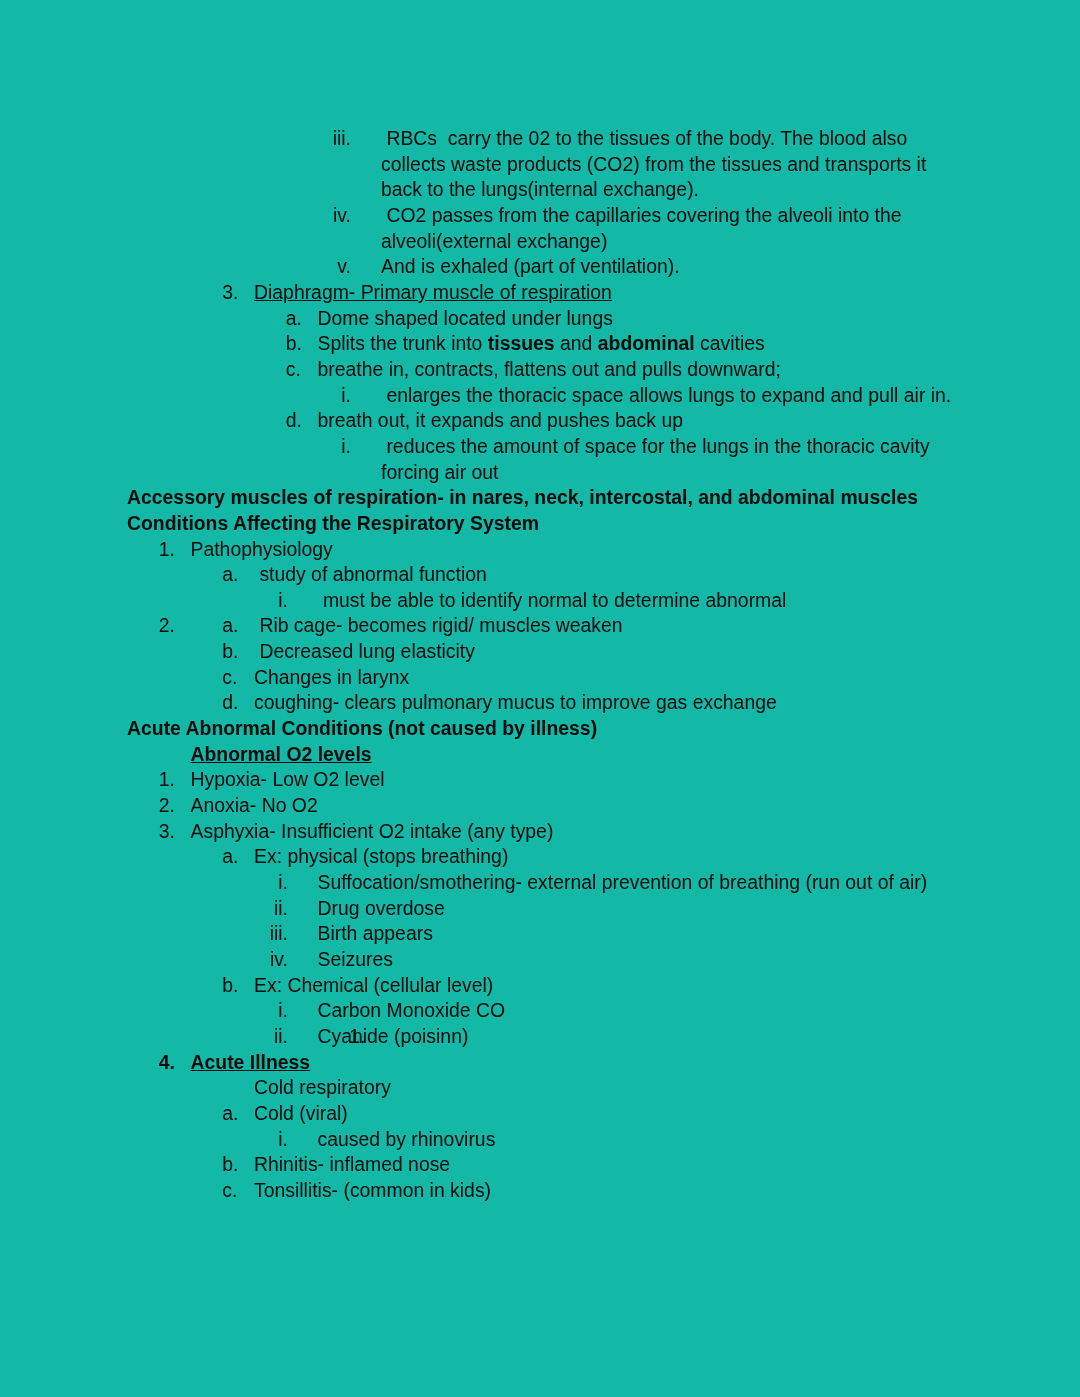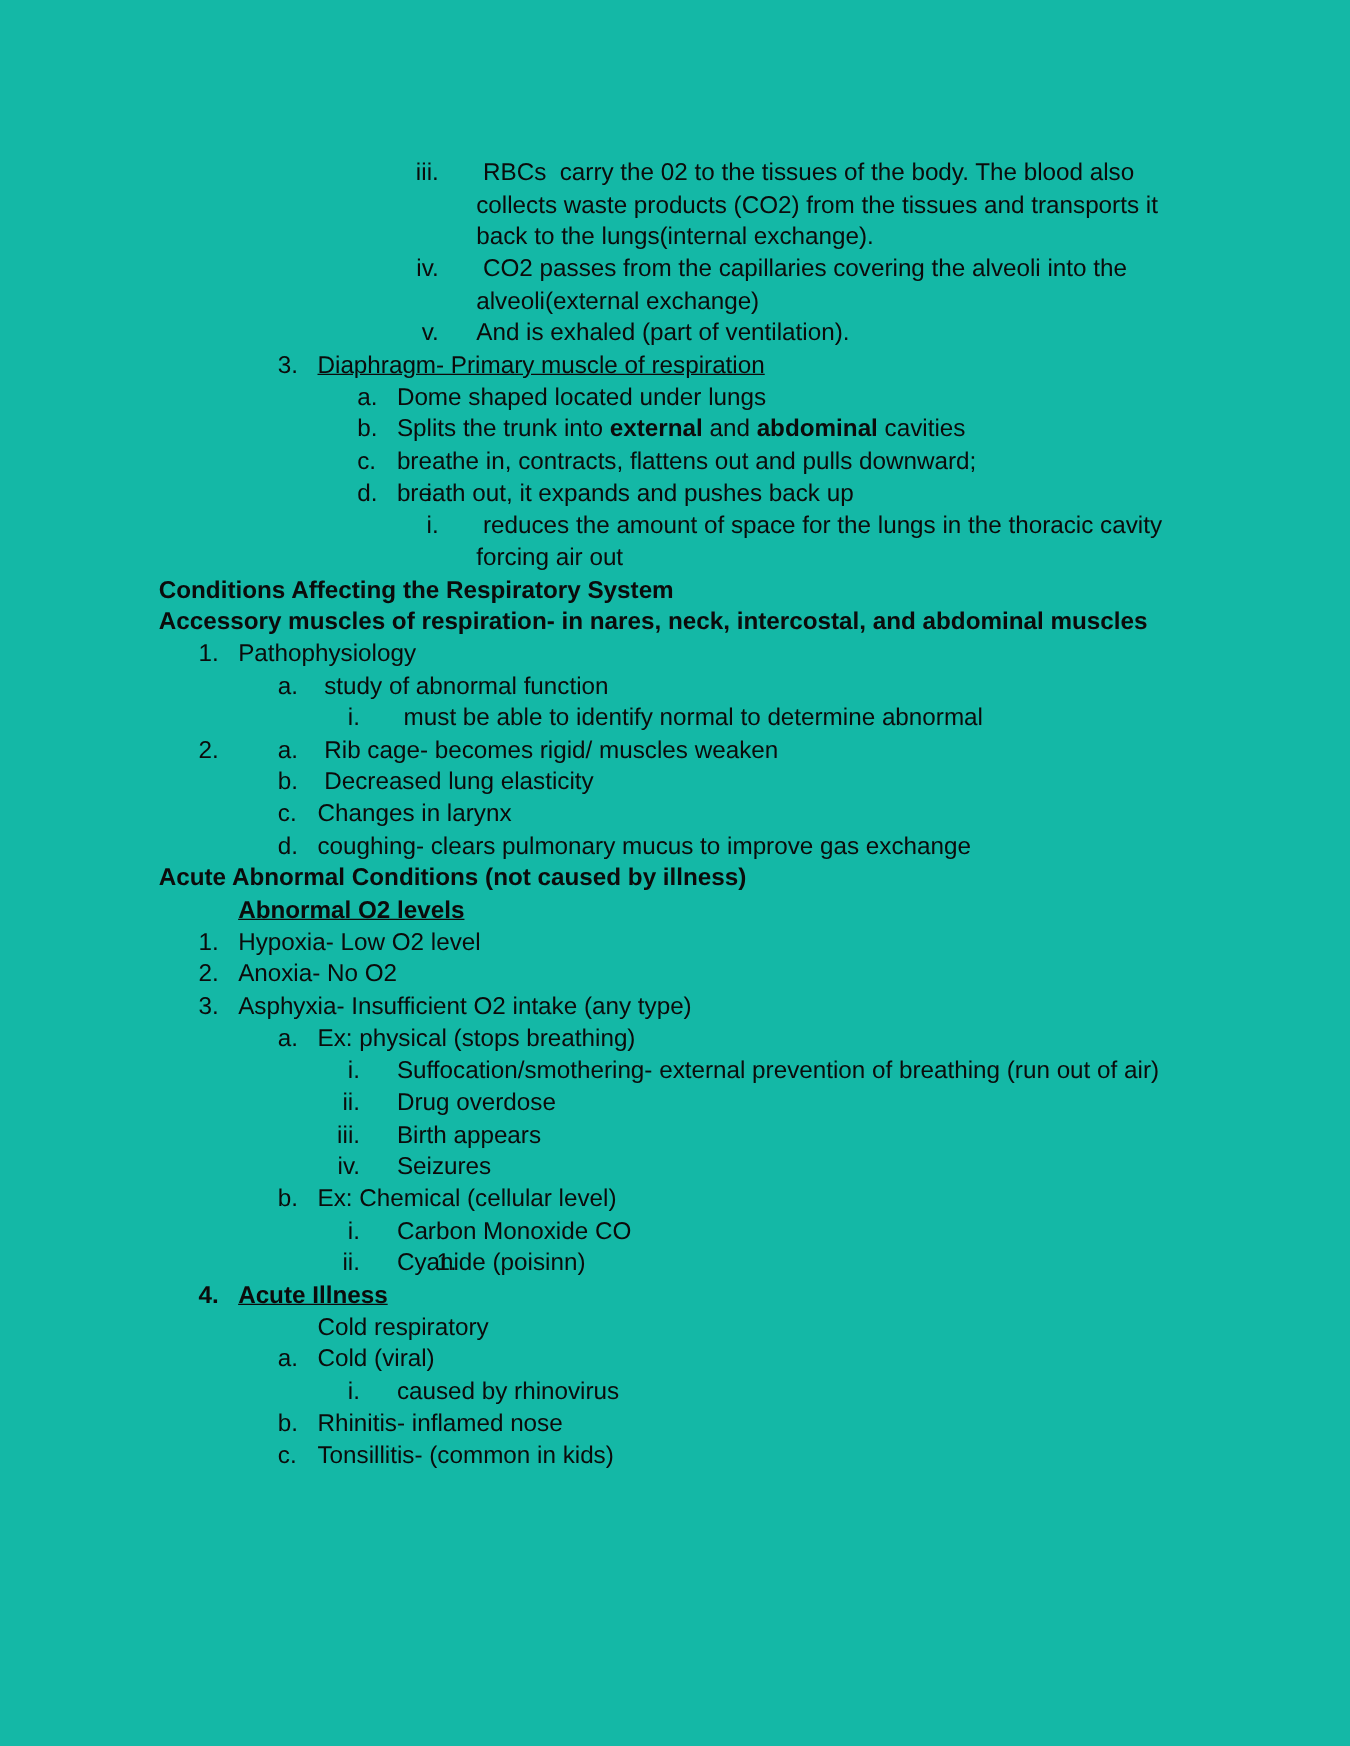--- a/index.html
+++ b/index.html
@@ -45,27 +45,27 @@
 </style>
 </head>
 <body>
 
 <div class="page" style="background: #14b8a6; color: rgb(11, 11, 11);">
     <div class="line lvl4"><span class="marker mr4">iii.</span><span class="text"> RBCs  carry the 02 to the tissues of the body. The blood also collects waste products (CO2) from the tissues and transports it back to the lungs(internal exchange).</span></div>
     <div class="line lvl4"><span class="marker mr4">iv.</span><span class="text"> CO2 passes from the capillaries covering the alveoli into the alveoli(external exchange)</span></div>
     <div class="line lvl4"><span class="marker mr4">v.</span><span class="text">And is exhaled (part of ventilation).</span></div>
     <div class="line lvl2"><span class="marker ml2">3.</span><span class="text underline">Diaphragm- Primary muscle of respiration</span></div>
     <div class="line lvl3"><span class="marker ml3">a.</span><span class="text">Dome shaped located under lungs</span></div>
-    <div class="line lvl3"><span class="marker ml3">b.</span><span class="text"><span>Splits the trunk into </span><span class="bold">external</span><span> and </span><span class="bold">abdominal</span><span> cavities</span></span></div>
+    <div class="line lvl3"><span class="marker ml3">b.</span><span class="text"><span>Splits the trunk into </span><span class="bold">tissues</span><span> and </span><span class="bold">abdominal</span><span> cavities</span></span></div>
     <div class="line lvl3"><span class="marker ml3">c.</span><span class="text">breathe in, contracts, flattens out and pulls downward;</span></div>
-    <div class="line lvl4"><span class="marker mr4">i.</span></div>
+    <div class="line lvl4"><span class="marker mr4">i.</span><span class="text"> enlarges the thoracic space allows lungs to expand and pull air in.</span></div>
     <div class="line lvl3"><span class="marker ml3">d.</span><span class="text">breath out, it expands and pushes back up</span></div>
     <div class="line lvl4"><span class="marker mr4">i.</span><span class="text"> reduces the amount of space for the lungs in the thoracic cavity forcing air out</span></div>
+    <div class="line lvl0"><span class="text bold">Accessory muscles of respiration- in nares, neck, intercostal, and abdominal muscles</span></div>
     <div class="line lvl0"><span class="text bold">Conditions Affecting the Respiratory System</span></div>
-    <div class="line lvl0"><span class="text bold">Accessory muscles of respiration- in nares, neck, intercostal, and abdominal muscles</span></div>
     <div class="line lvl1"><span class="marker ml1">1.</span><span class="text">Pathophysiology</span></div>
     <div class="line lvl2"><span class="marker ml2">a.</span><span class="text"> study of abnormal function</span></div>
     <div class="line lvl3"><span class="marker mr3">i.</span><span class="text"> must be able to identify normal to determine abnormal</span></div>
     <div class="line lvl1"><span class="marker ml1">2.</span></div>
     <div class="line lvl2"><span class="marker ml2">a.</span><span class="text"> Rib cage- becomes rigid/ muscles weaken</span></div>
     <div class="line lvl2"><span class="marker ml2">b.</span><span class="text"> Decreased lung elasticity</span></div>
     <div class="line lvl2"><span class="marker ml2">c.</span><span class="text">Changes in larynx</span></div>
     <div class="line lvl2"><span class="marker ml2">d.</span><span class="text">coughing- clears pulmonary mucus to improve gas exchange</span></div>
     <div class="line lvl0"><span class="text bold">Acute Abnormal Conditions (not caused by illness)</span></div>
     <div class="line lvl1"><span class="text bold underline">Abnormal O2 levels</span></div>

